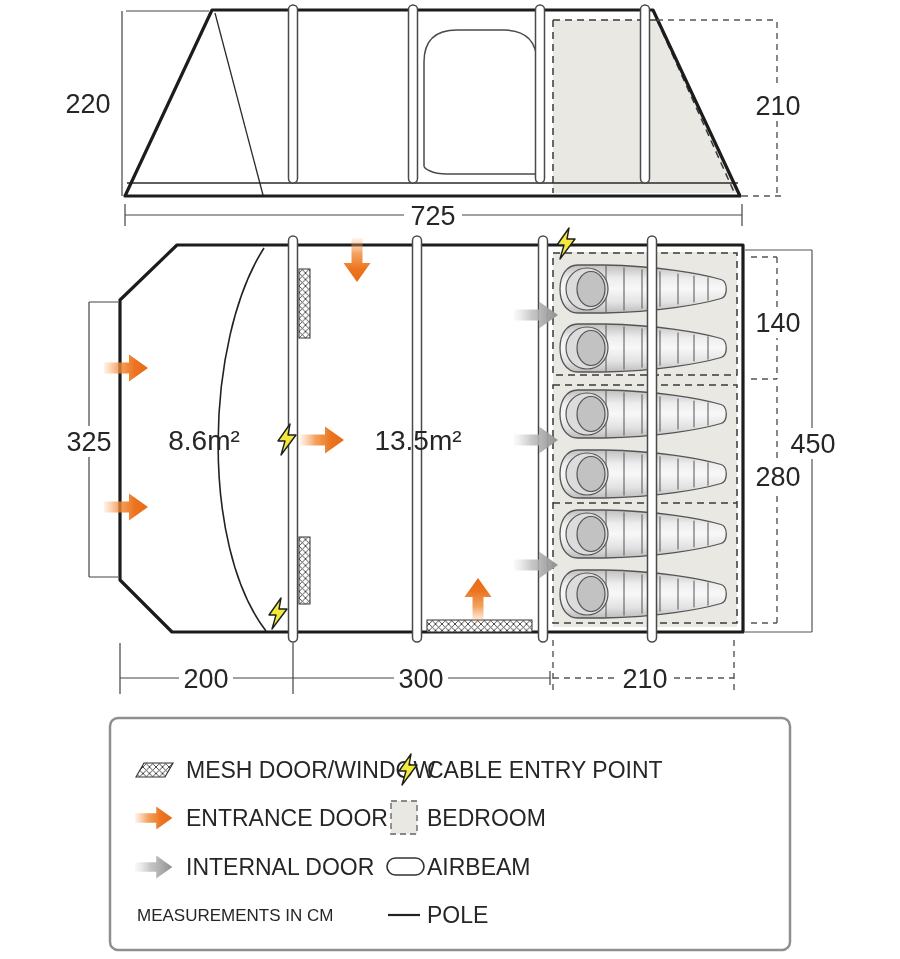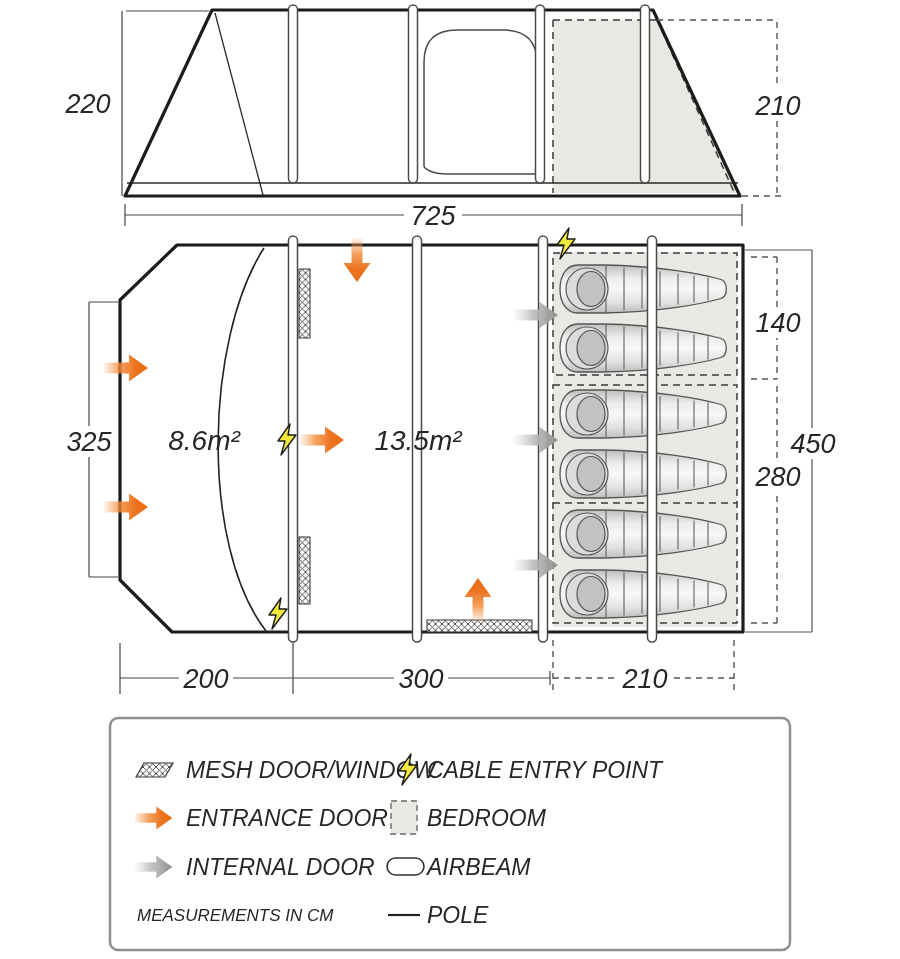--- a/index.html
+++ b/index.html
@@ -1,17 +1,17 @@
 <!DOCTYPE html>
 <html><head>
 <meta charset="utf-8">
 <style>
   html,body{margin:0;padding:0;background:#ffffff;}
   .canvas{position:relative;width:900px;height:959px;background:#ffffff;overflow:hidden;
-          font-family:"Liberation Sans",sans-serif;font-style:italic;}
+          font-family:"Liberation Sans",sans-serif;}
   svg text{font-family:"Liberation Sans",sans-serif;fill:#262626;}
   .dim{font-size:27px;}
   .area{font-size:28px;}
   .leg{font-size:23px;}
   .note{font-size:17px;}
 </style>
 </head>
 <body>
 
 <div class="canvas">

